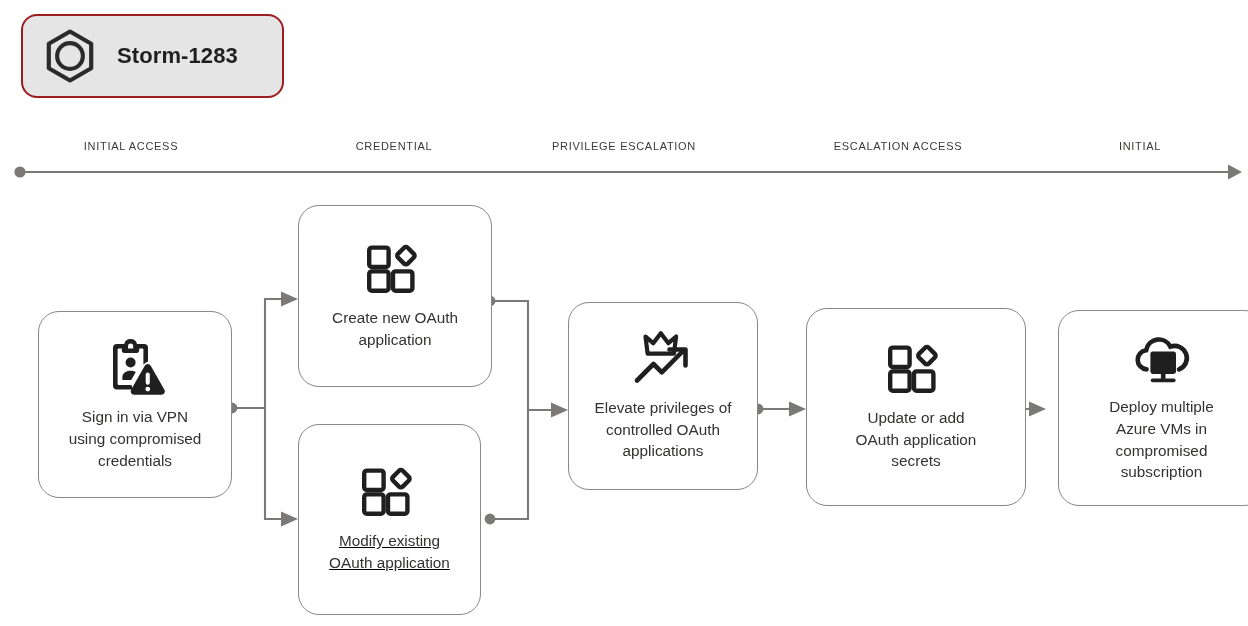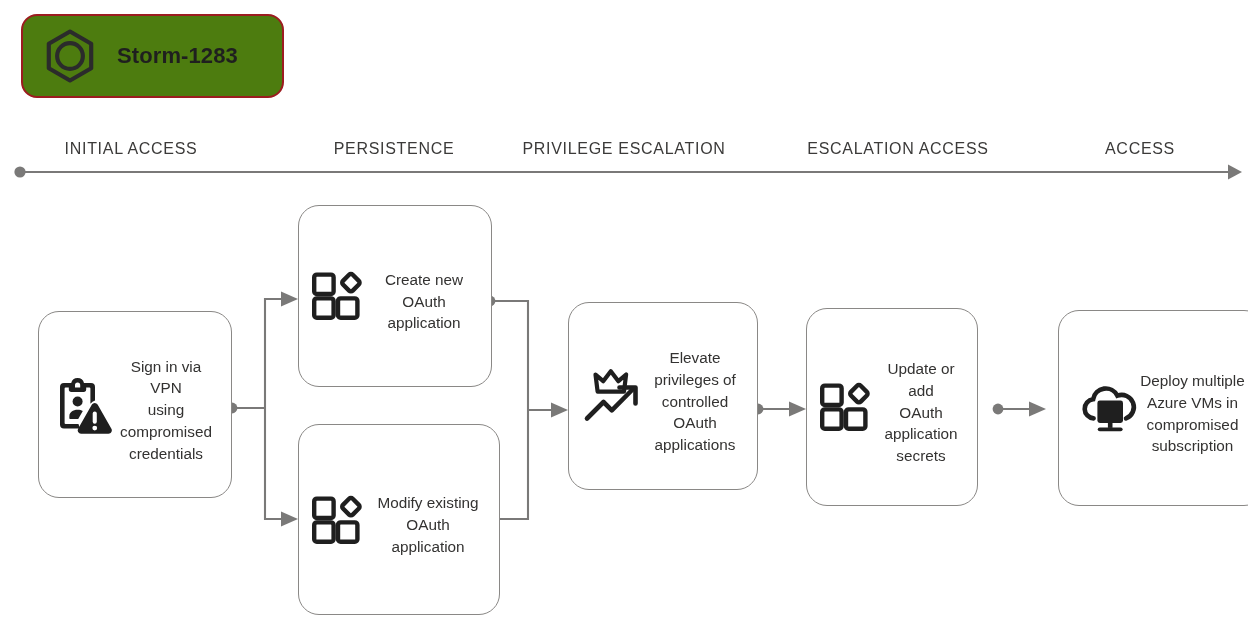--- a/index.html
+++ b/index.html
@@ -6,44 +6,44 @@
   body{
     width:1248px;height:626px;background:#ffffff;
     font-family:"Liberation Sans","DejaVu Sans",sans-serif;
     position:relative;overflow:hidden;
   }
   #stage{position:absolute;left:0;top:0;width:1248px;height:626px;}
 
   
   .actor-badge{
     position:absolute;left:21px;top:14px;width:263px;height:84px;
-    border:2px solid #9c1c20;border-radius:16px;background:#4d7c0f;
+    border:2px solid #9c1c20;border-radius:16px;background:#e5e5e5;
     display:flex;align-items:center;box-sizing:border-box;
   }
   .actor-icon{width:58px;height:58px;margin-left:18px;flex:0 0 auto;display:block;}
   .actor-name{
     margin-left:18px;font-size:22px;color:#1f1f1f;font-weight:600;
     letter-spacing:.1px;white-space:nowrap;
   }
 
   
   .phase-label{
-    position:absolute;top:140px;font-size:16px;color:#3b3a39;
+    position:absolute;top:140px;font-size:11px;color:#3b3a39;
     letter-spacing:.7px;white-space:nowrap;transform:translateX(-50%);
   }
   #timeline-svg{position:absolute;left:0;top:150px;width:1248px;height:46px;}
 
   
   #links{position:absolute;left:0;top:0;width:1248px;height:626px;pointer-events:none;}
 
   
   .node{
     position:absolute;box-sizing:border-box;background:#ffffff;
     border:1.4px solid #8a8886;border-radius:21px;
-    display:flex;flex-direction:row;align-items:center;justify-content:center;
+    display:flex;flex-direction:column;align-items:center;justify-content:center;
     padding:10px 12px;
   }
   .node .node-icon{display:block;flex:0 0 auto;}
   .node .node-label{
     margin-top:11px;font-size:15.3px;line-height:1.42;color:#333231;
     text-align:center;white-space:pre-line;
   }
 </style>
 </head>
 <body>
@@ -52,24 +52,24 @@
 
   <div class="actor-badge">
     <svg class="actor-icon" viewBox="0 0 64 64">
       <path d="M32 5 L55.4 18.5 L55.4 45.5 L32 59 L8.6 45.5 L8.6 18.5 Z" fill="none" stroke="#2b2b2b" stroke-width="4.6" stroke-linejoin="round"></path>
       <circle cx="32" cy="32" r="14.2" fill="none" stroke="#2b2b2b" stroke-width="4.6"></circle>
     </svg>
     <div class="actor-name">Storm-1283</div>
   </div>
 
   <div class="phase-label" style="left:131px">INITIAL ACCESS</div>
-  <div class="phase-label" style="left:394px">PERSISTENCE</div>
+  <div class="phase-label" style="left:394px">CREDENTIAL</div>
   <div class="phase-label" style="left:624px">PRIVILEGE ESCALATION</div>
   <div class="phase-label" style="left:898px">ESCALATION ACCESS</div>
-  <div class="phase-label" style="left:1140px">ACCESS</div>
+  <div class="phase-label" style="left:1140px">INITIAL</div>
 
   <svg id="timeline-svg" viewBox="0 0 1248 46">
     <line x1="20" y1="22" x2="1232" y2="22" stroke="#7a7978" stroke-width="2.2"></line>
     <circle cx="20" cy="22" r="5.6" fill="#7a7978"></circle>
     <path d="M1228 14.5 L1242 22 L1228 29.5 Z" fill="#7a7978"></path>
   </svg>
 
   <svg id="links" viewBox="0 0 1248 626">
     <g stroke="#7a7978" stroke-width="2.1" fill="none">
 
@@ -123,21 +123,21 @@
         <rect x="3.2" y="5.6" width="19.4" height="19.4" rx="2.6"></rect>
         <rect x="3.2" y="29.4" width="19.4" height="19.4" rx="2.6"></rect>
         <rect x="27" y="29.4" width="19.4" height="19.4" rx="2.6"></rect>
         <rect x="-6.9" y="-6.9" width="13.8" height="13.8" rx="2.6" transform="translate(39.9 13.7) rotate(45)"></rect>
       </g>
     </svg>
     <div class="node-label">Create new OAuth
 application</div>
   </div>
 
-  <div class="node" style="left:298px;top:424px;width:202px;height:191px;">
+  <div class="node" style="left:298px;top:424px;width:183px;height:191px;text-decoration:underline;">
     <svg class="node-icon" width="58" height="54" viewBox="0 0 58 54">
       <g fill="none" stroke="#1f1f1f" stroke-width="4.4" stroke-linejoin="round">
         <rect x="3.2" y="5.6" width="19.4" height="19.4" rx="2.6"></rect>
         <rect x="3.2" y="29.4" width="19.4" height="19.4" rx="2.6"></rect>
         <rect x="27" y="29.4" width="19.4" height="19.4" rx="2.6"></rect>
         <rect x="-6.9" y="-6.9" width="13.8" height="13.8" rx="2.6" transform="translate(39.9 13.7) rotate(45)"></rect>
       </g>
     </svg>
     <div class="node-label">Modify existing
 OAuth application</div>
@@ -147,21 +147,21 @@
     <svg class="node-icon" width="64" height="56" viewBox="0 0 64 56">
       <path d="M14.5 6.5 L22.2 13.2 L29.8 3.2 L37.4 13.2 L45.1 6.5 L43 23.6 L16.6 23.6 Z" fill="none" stroke="#1f1f1f" stroke-width="4.2" stroke-linejoin="round"></path>
       <path d="M6 50.5 L22.5 34 L30.8 42.3 L52 21" fill="none" stroke="#1f1f1f" stroke-width="4.6" stroke-linecap="round" stroke-linejoin="round"></path>
       <path d="M38.5 19.5 H54.5 V35.5" fill="none" stroke="#1f1f1f" stroke-width="4.6" stroke-linecap="round" stroke-linejoin="round"></path>
     </svg>
     <div class="node-label">Elevate privileges of
 controlled OAuth
 applications</div>
   </div>
 
-  <div class="node" style="left:806px;top:308px;width:172px;height:198px;">
+  <div class="node" style="left:806px;top:308px;width:220px;height:198px;">
     <svg class="node-icon" width="58" height="54" viewBox="0 0 58 54">
       <g fill="none" stroke="#1f1f1f" stroke-width="4.4" stroke-linejoin="round">
         <rect x="3.2" y="5.6" width="19.4" height="19.4" rx="2.6"></rect>
         <rect x="3.2" y="29.4" width="19.4" height="19.4" rx="2.6"></rect>
         <rect x="27" y="29.4" width="19.4" height="19.4" rx="2.6"></rect>
         <rect x="-6.9" y="-6.9" width="13.8" height="13.8" rx="2.6" transform="translate(39.9 13.7) rotate(45)"></rect>
       </g>
     </svg>
     <div class="node-label">Update or add
 OAuth application

